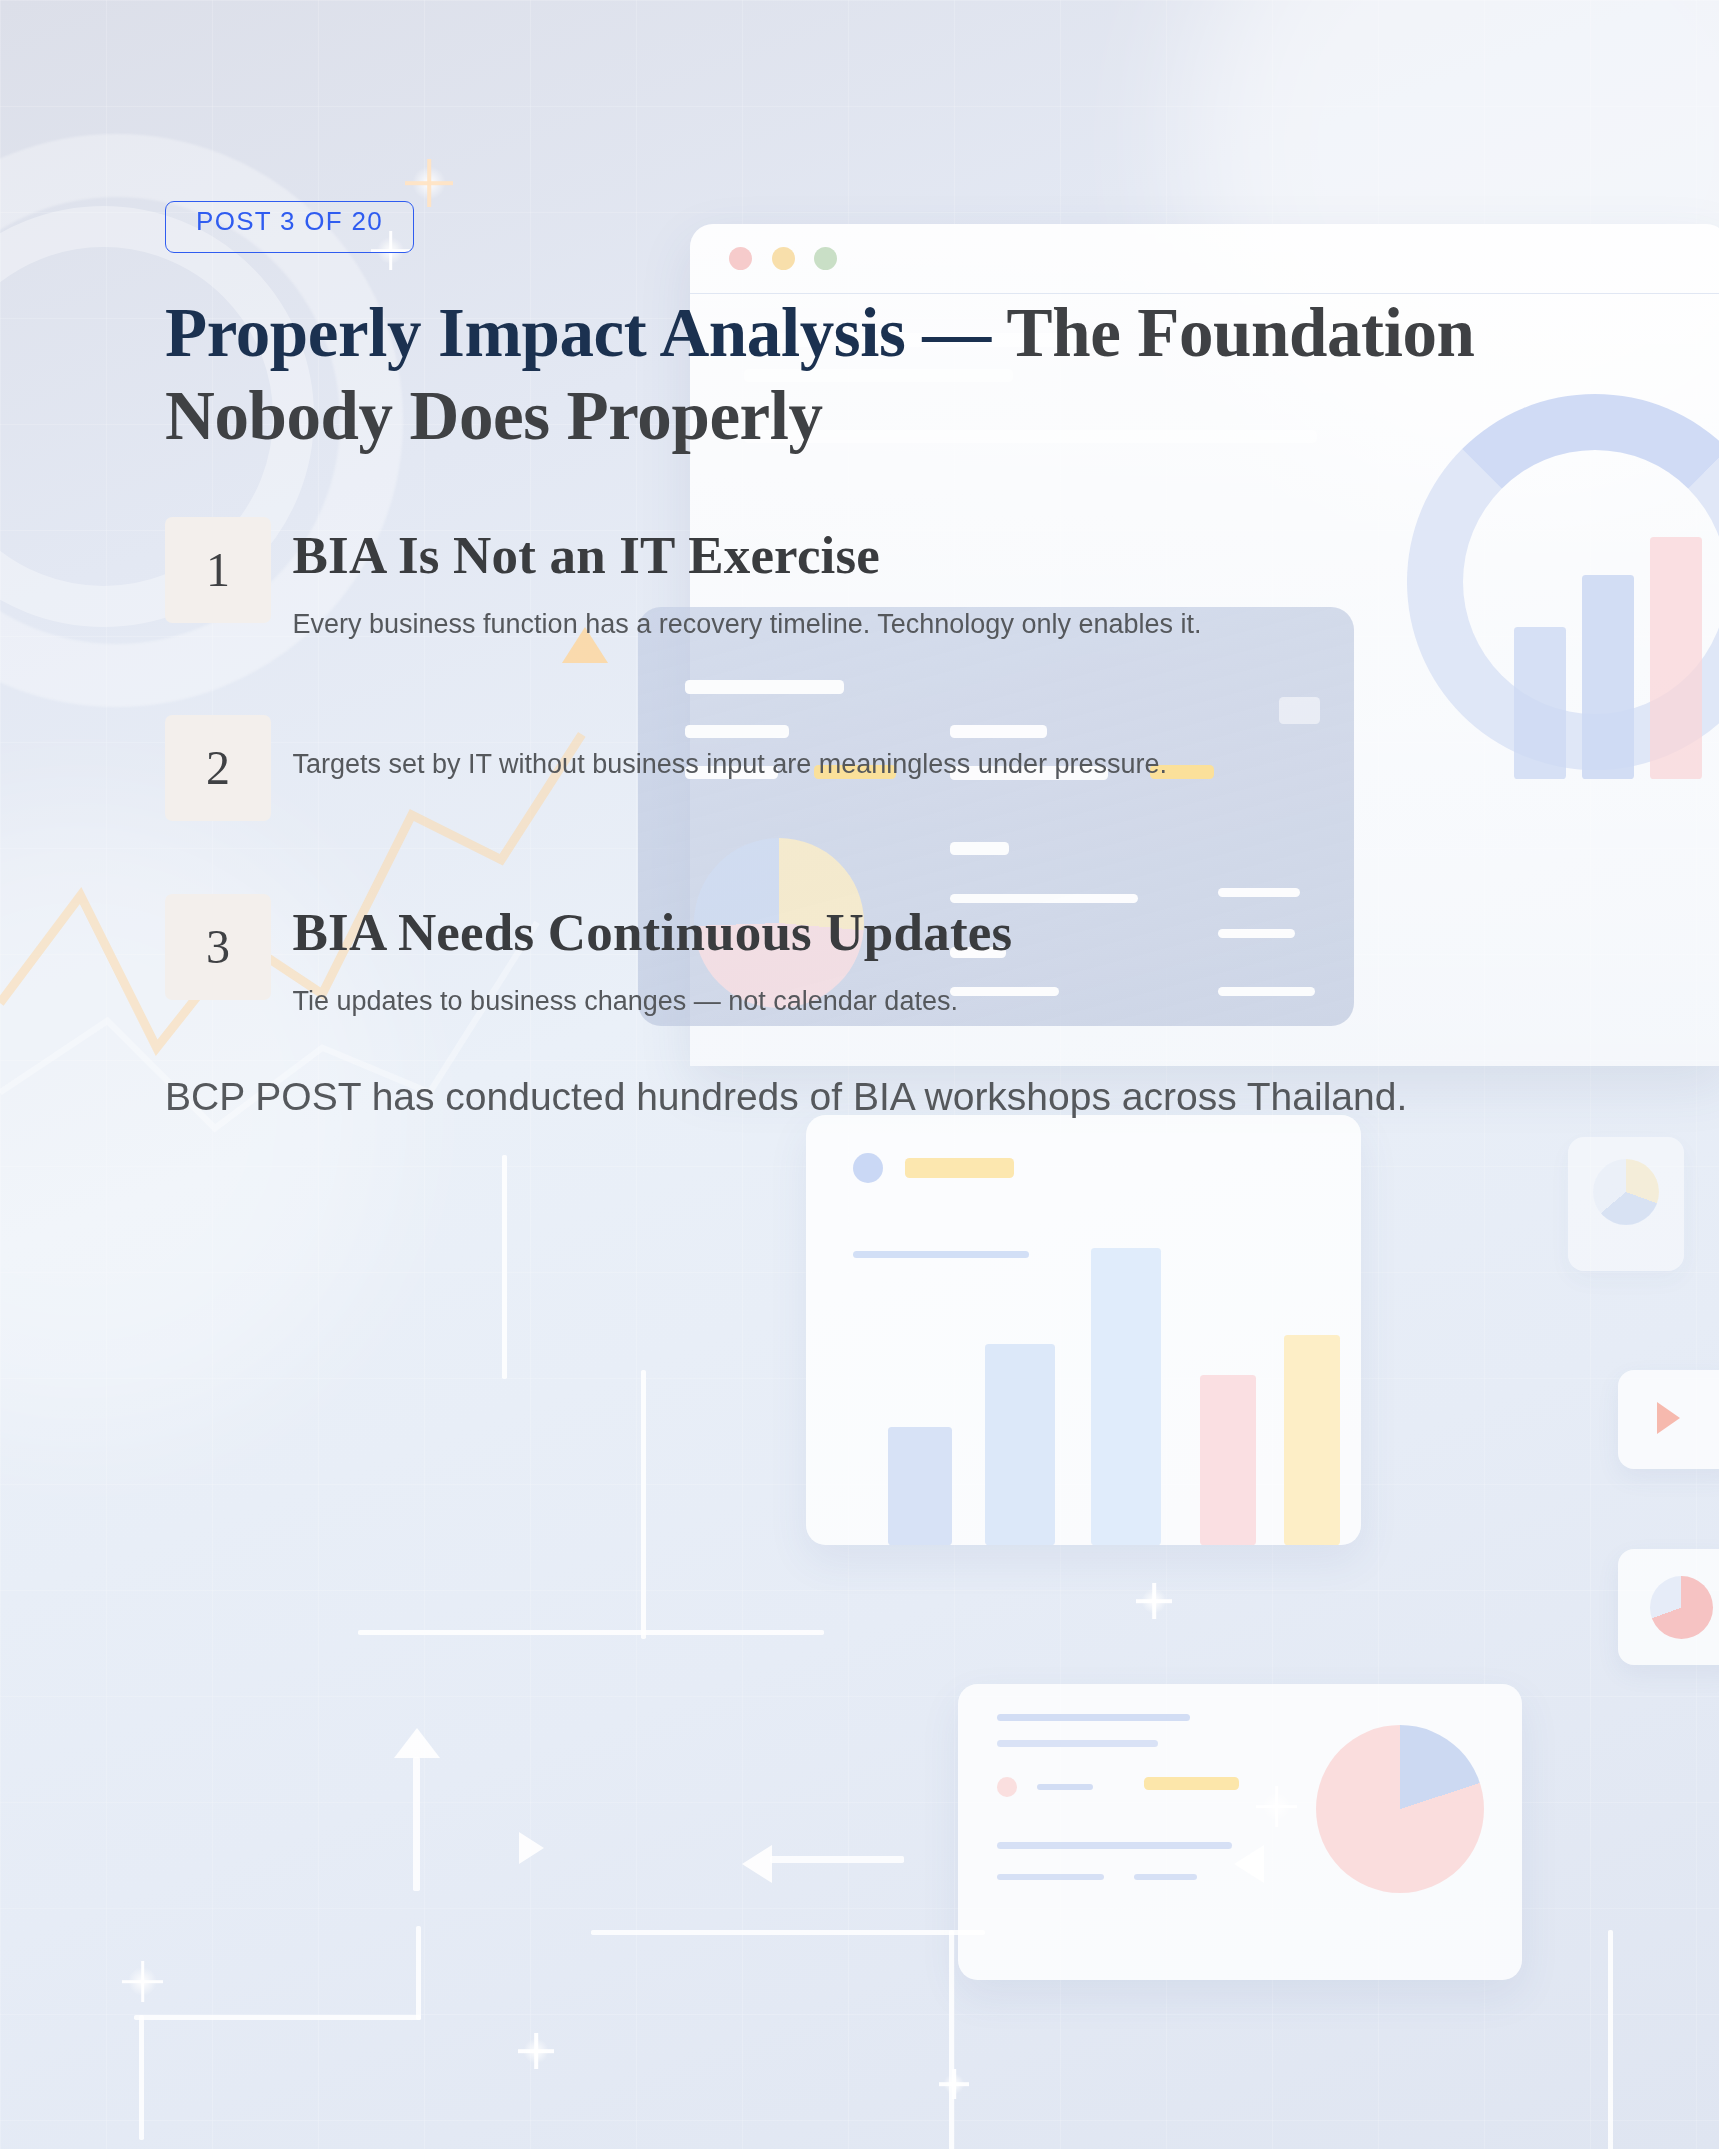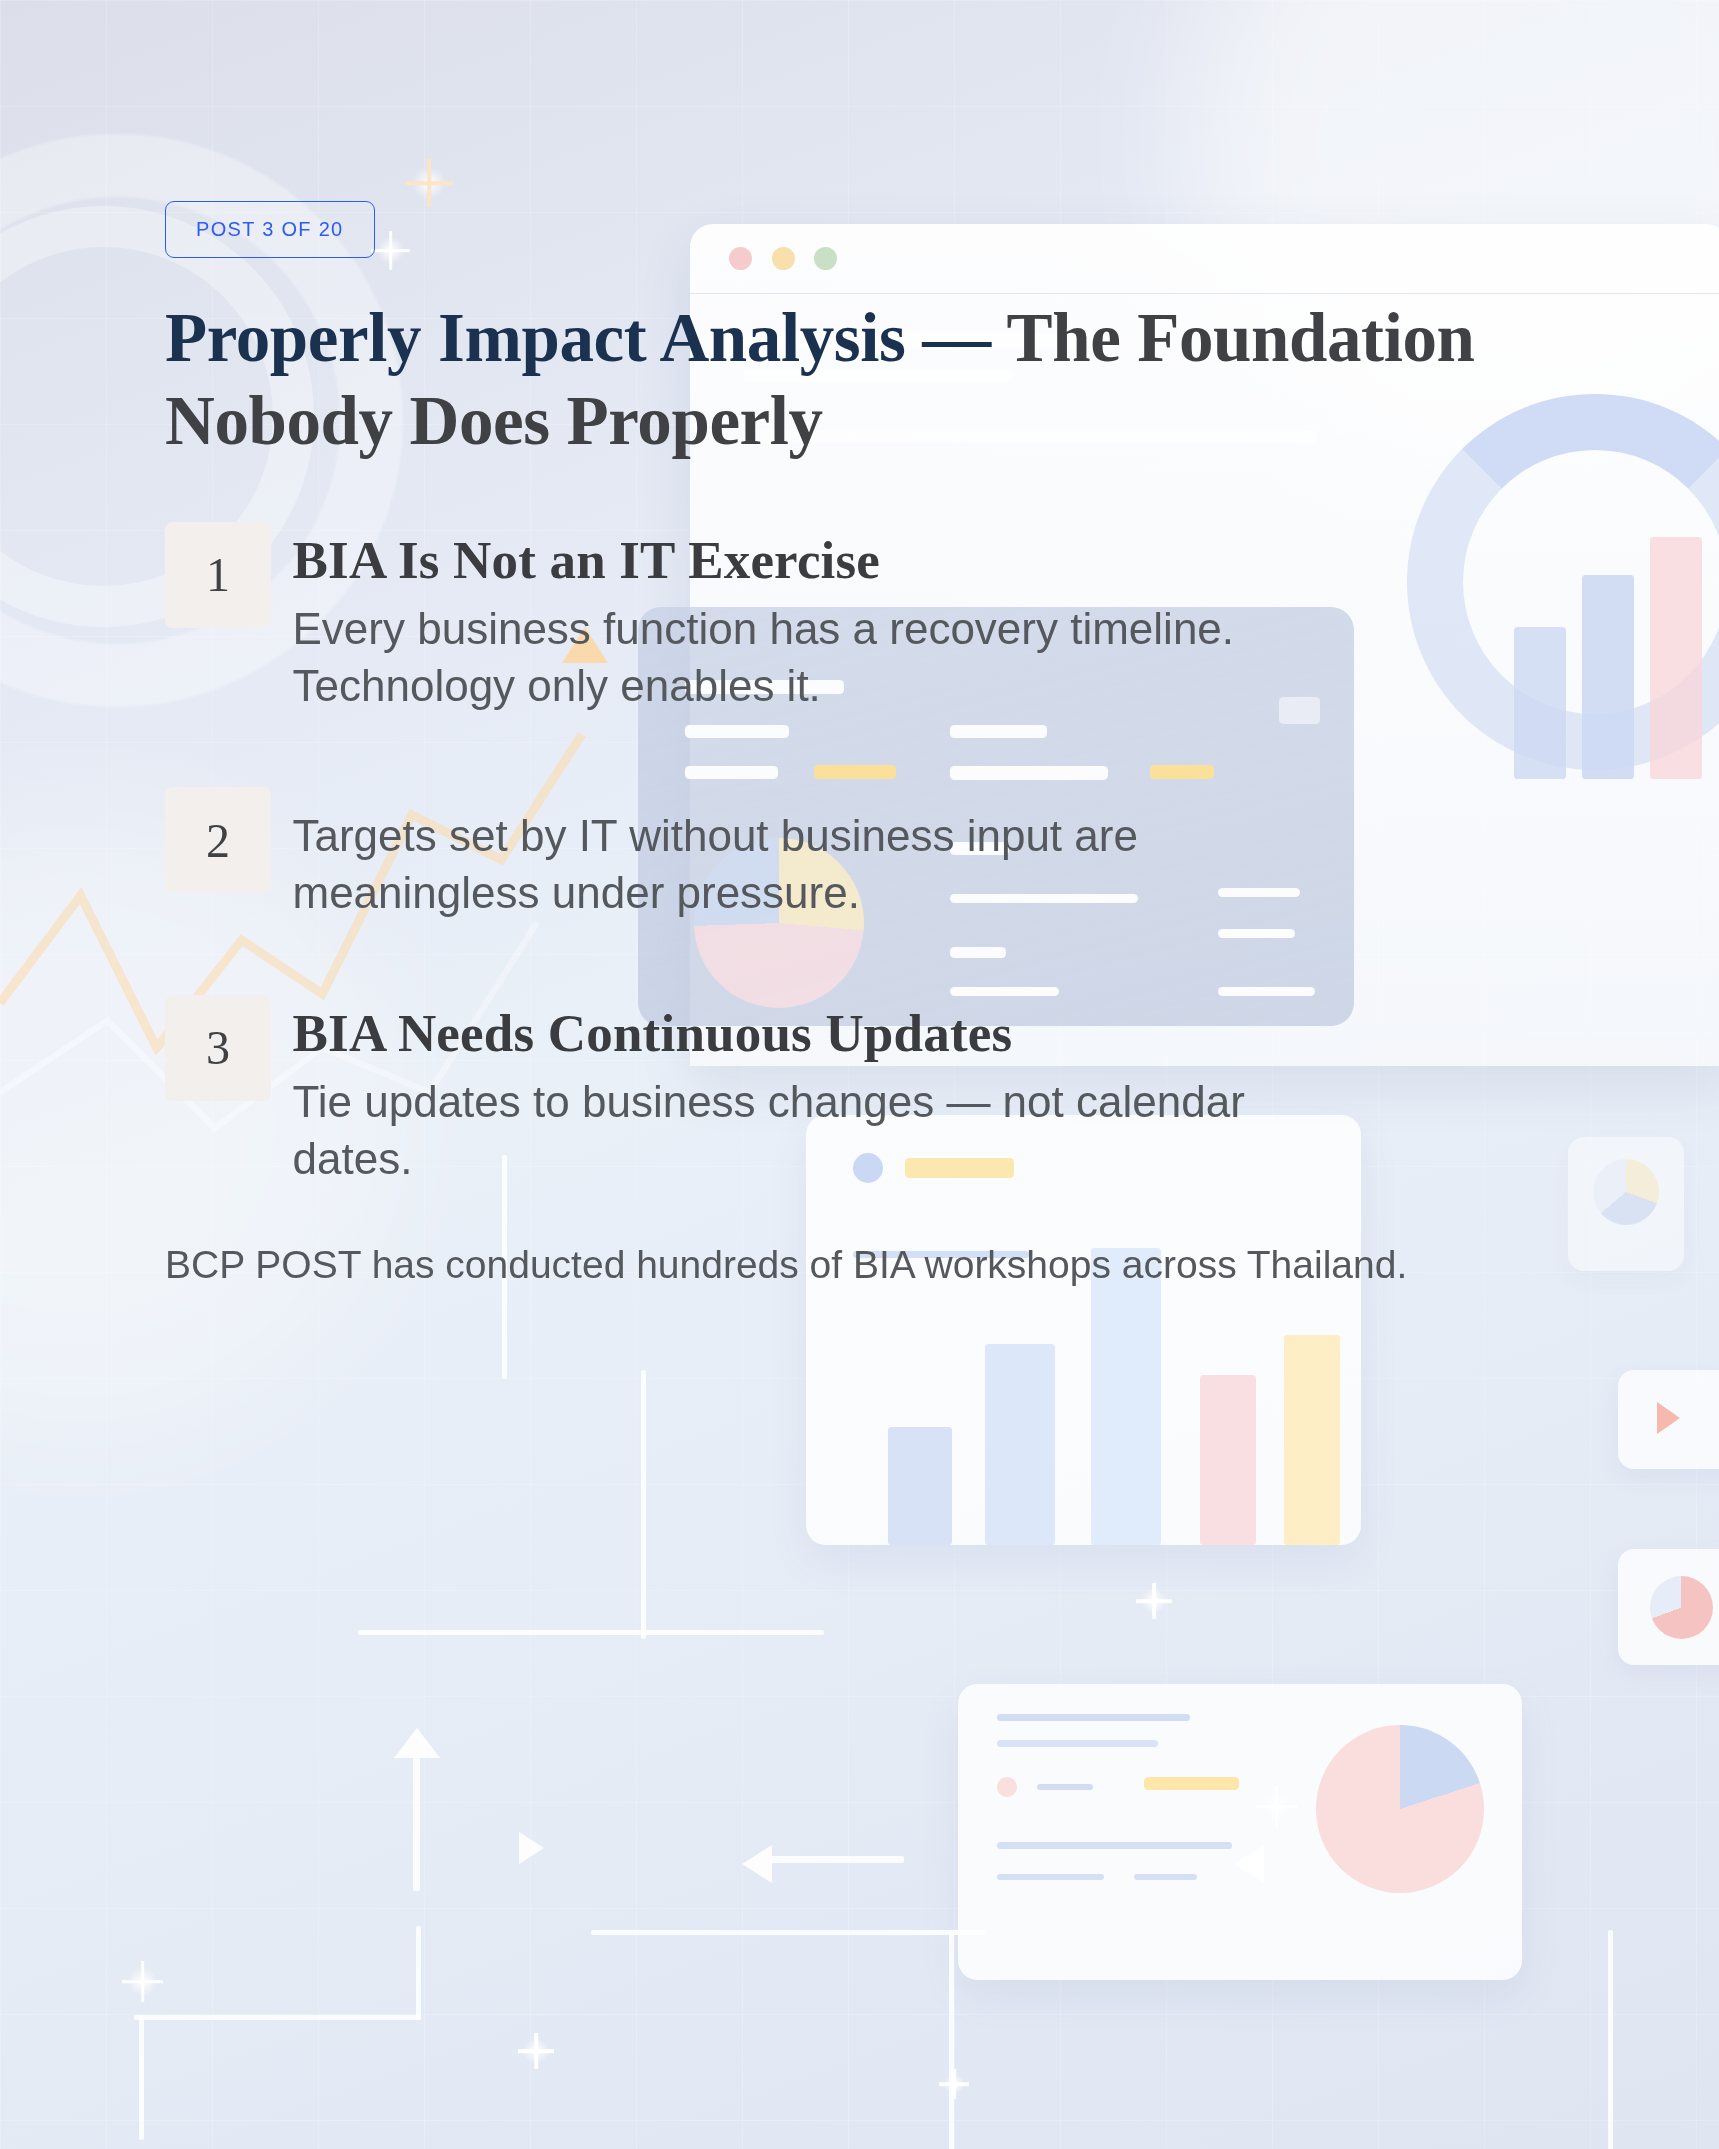--- a/index.html
+++ b/index.html
@@ -140,23 +140,23 @@
     opacity:.55;
   }
 
   
   .content{ position:relative; z-index:5; padding:201px 134px 0 165px; }
 
   .badge-post{
     display:inline-block;
     border:1.8px solid #2f5cf0;
     border-radius:9px;
-    padding:17px 30px 18px;
+    padding:6px 30px 18px;
     color:#2f5cf0;
-    font-size:20px;
+    font-size:26px;
     letter-spacing:1.3px;
     line-height:1;
     background:rgba(255,255,255,.08);
   }
 
   .headline{
     margin-top:39px;
     font-family:"Liberation Serif", serif;
     font-weight:700;
     font-size:69px;
@@ -185,22 +185,22 @@
   .ptext{ padding-top:9px; }
   .ptitle{
     font-family:"Liberation Serif", serif;
     font-weight:700;
     font-size:53px;
     color:#3a3c3f;
     letter-spacing:0.2px;
     line-height:1.1;
   }
   .pbody{
-    margin-top:11px;
-    font-size:44px;
+    margin-top:23px;
+    font-size:27px;
     line-height:1.30;
     color:#55585c;
     max-width:1075px;
   }
 
   .footnote{
     margin-top:52px;
     font-size:39px;
     line-height:1.32;
     color:#55585c;

